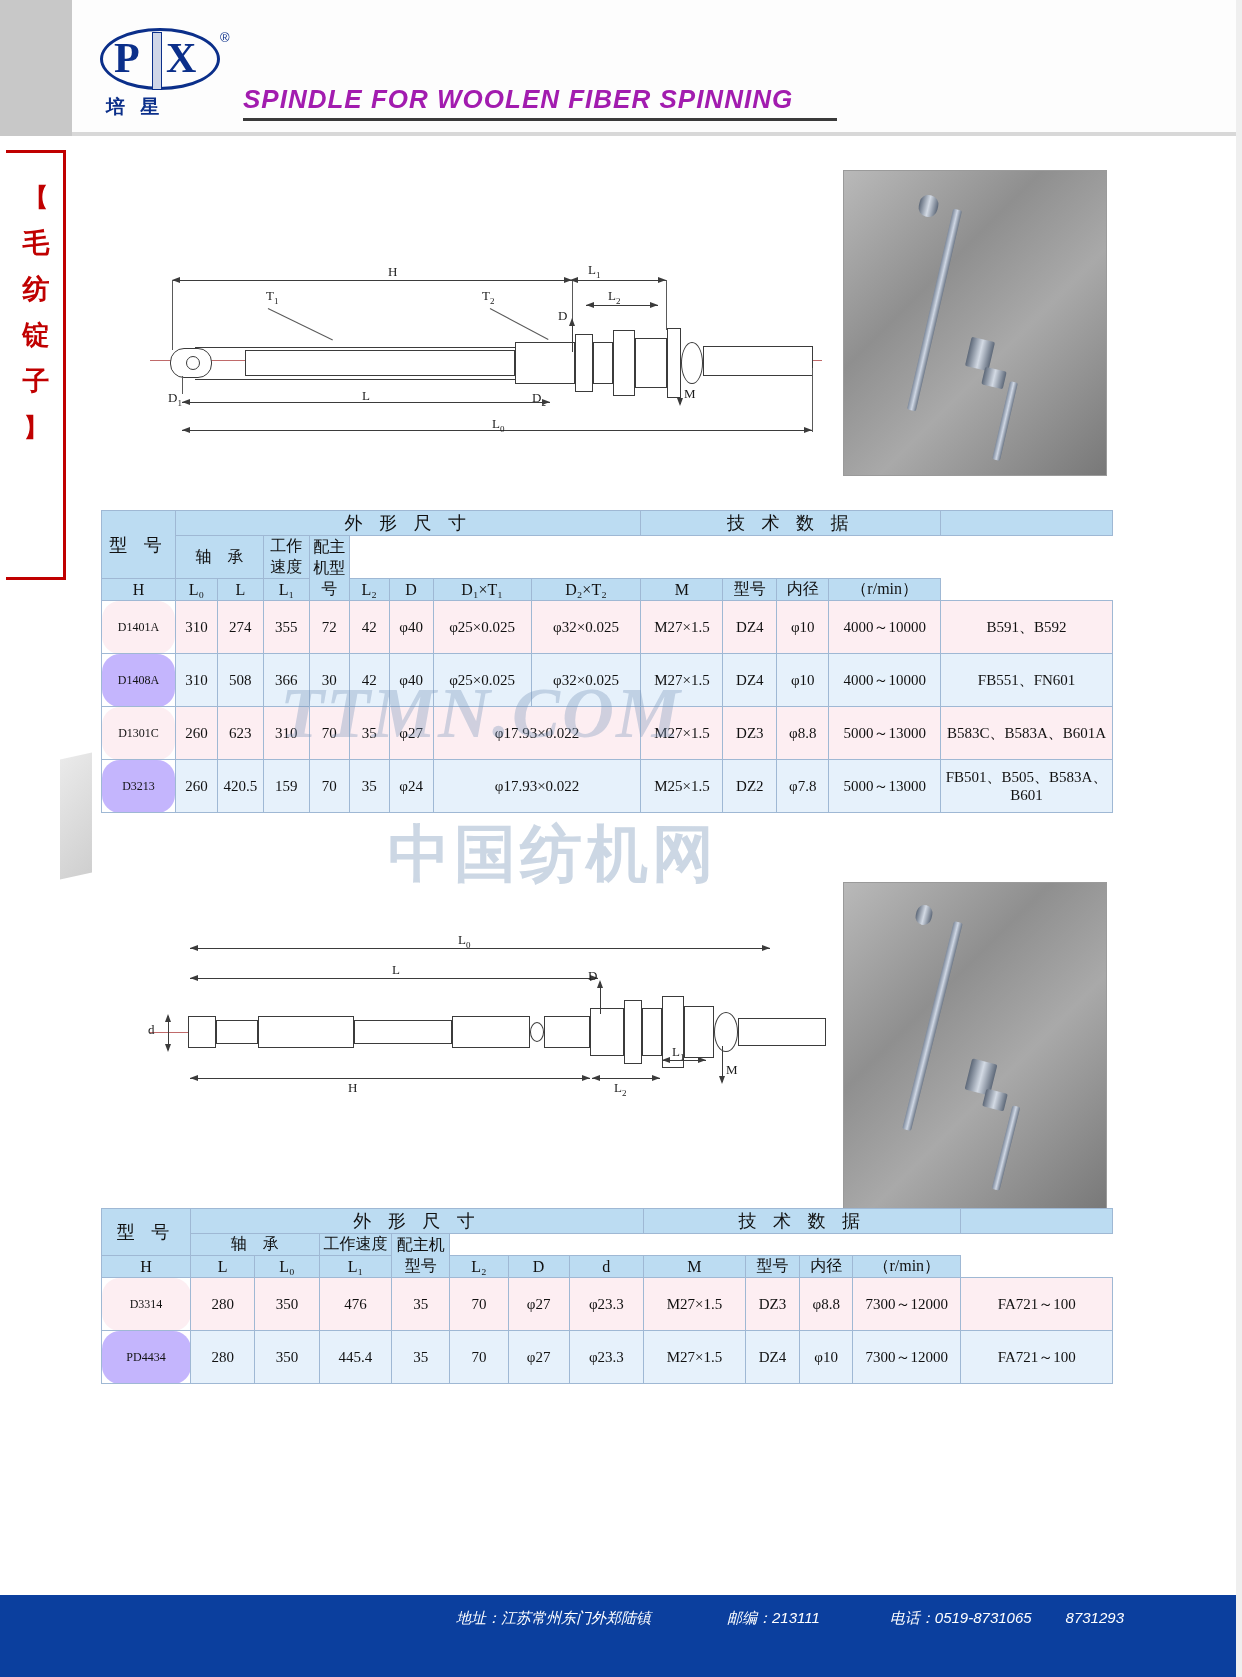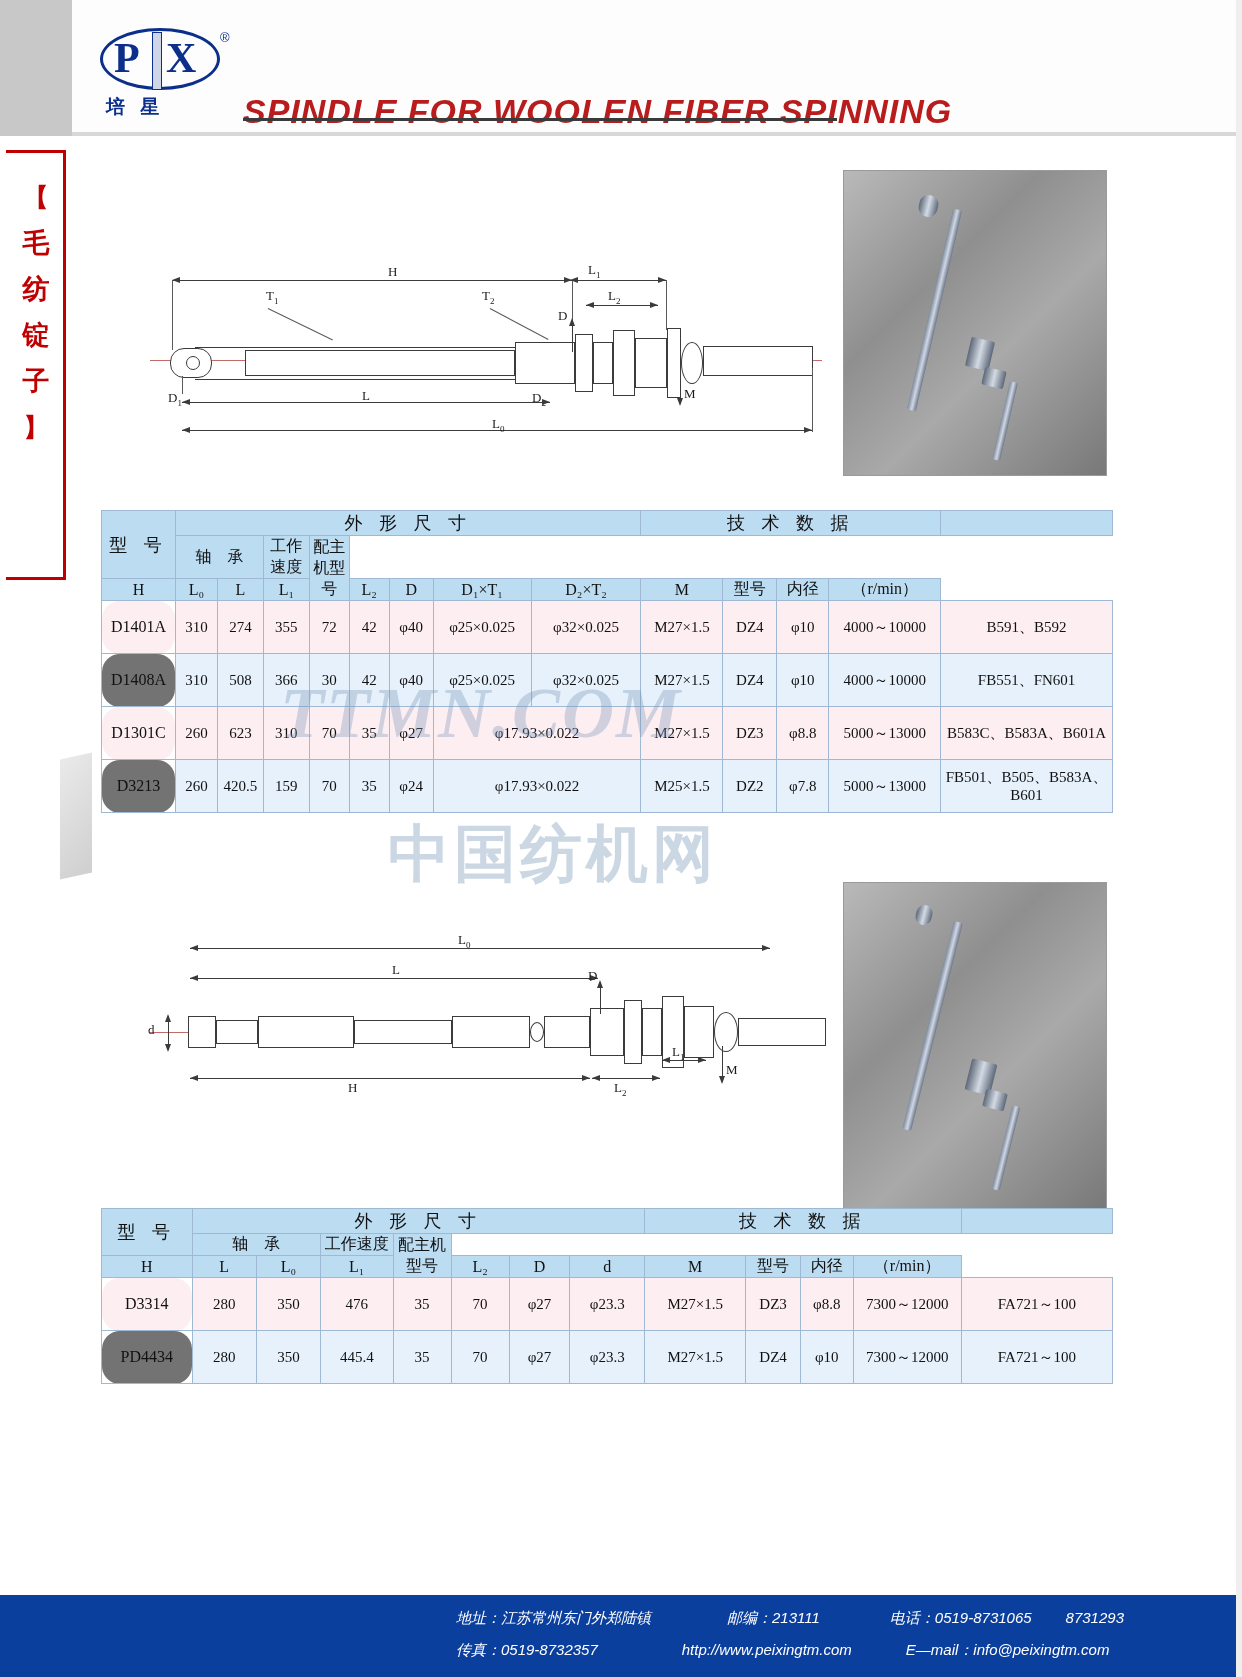--- a/index.html
+++ b/index.html
@@ -87,26 +87,26 @@
   .logo-cn {
     position: absolute;
     left: 14px; top: 76px;
     font-size: 19px;
     letter-spacing: 5px;
     color: #0b2f8a;
     font-weight: bold;
   }
   .header-title {
     position: absolute;
-    left: 243px; top: 92px;
-    font-size: 34px;
+    left: 243px; top: 84px;
+    font-size: 26px;
     font-style: italic;
     font-weight: bold;
     letter-spacing: 1px;
-    color: #b91c1c;
+    color: #a21caf;
     font-family: "Liberation Sans", sans-serif;
   }
   .header-title-underline {
     position: absolute;
     left: 243px; top: 118px;
     width: 594px; height: 3px;
     background: #3a3a3a;
   }
 
   
@@ -228,27 +228,27 @@
     background: #bcdcf2;
     font-weight: normal;
     font-size: 16px;
   }
   table.spec th.hdr-big {
     font-size: 18px;
     letter-spacing: 6px;
   }
   table.spec td.model {
     background: #fdeef2;
-    font-size: 16px;
+    font-size: 12px;
     border-radius: 18px;
   }
   tr.row-a td { background: #fdeef2; height: 52px; }
   tr.row-b td { background: #e6f1fb; height: 52px; }
   tr.row-a td.model { background: #fdeef2; }
-  tr.row-b td.model { background: #737373; }
+  tr.row-b td.model { background: #c4b5fd; }
 
   
   .wm-en {
     position: absolute;
     left: 280px; top: 672px;
     font-size: 72px;
     font-weight: bold;
     font-style: italic;
     color: rgba(120,150,185,0.35);
     font-family: "Liberation Serif", serif;
@@ -676,18 +676,15 @@
   </table>
 
 <div class="footer-band"></div>
 <div class="footer">
   <div class="footer-left-block"></div>
 
   <div class="footer-row footer-line1">
     <span class="footer-seg">地址：</span><span class="footer-seg">江苏常州东门外郑陆镇</span><span class="footer-seg footer-gap1">邮编：</span><span class="footer-seg">213111</span><span class="footer-seg footer-gap2">电话：</span><span class="footer-seg">0519-8731065</span><span class="footer-seg footer-gap3">8731293</span>
   </div>
 
-  <div class="footer-row footer-line2">
-    <span class="footer-seg">传真：</span><span class="footer-seg">0519-8732357</span><span class="footer-seg footer-url">http://www.</span><span class="footer-seg">peixingtm.com</span><span class="footer-seg footer-email">E—mail：</span><span class="footer-seg">info@peixingtm.com</span>
-  </div>
 </div>
 
 <div class="page-edge"></div>
 
 </body></html>

